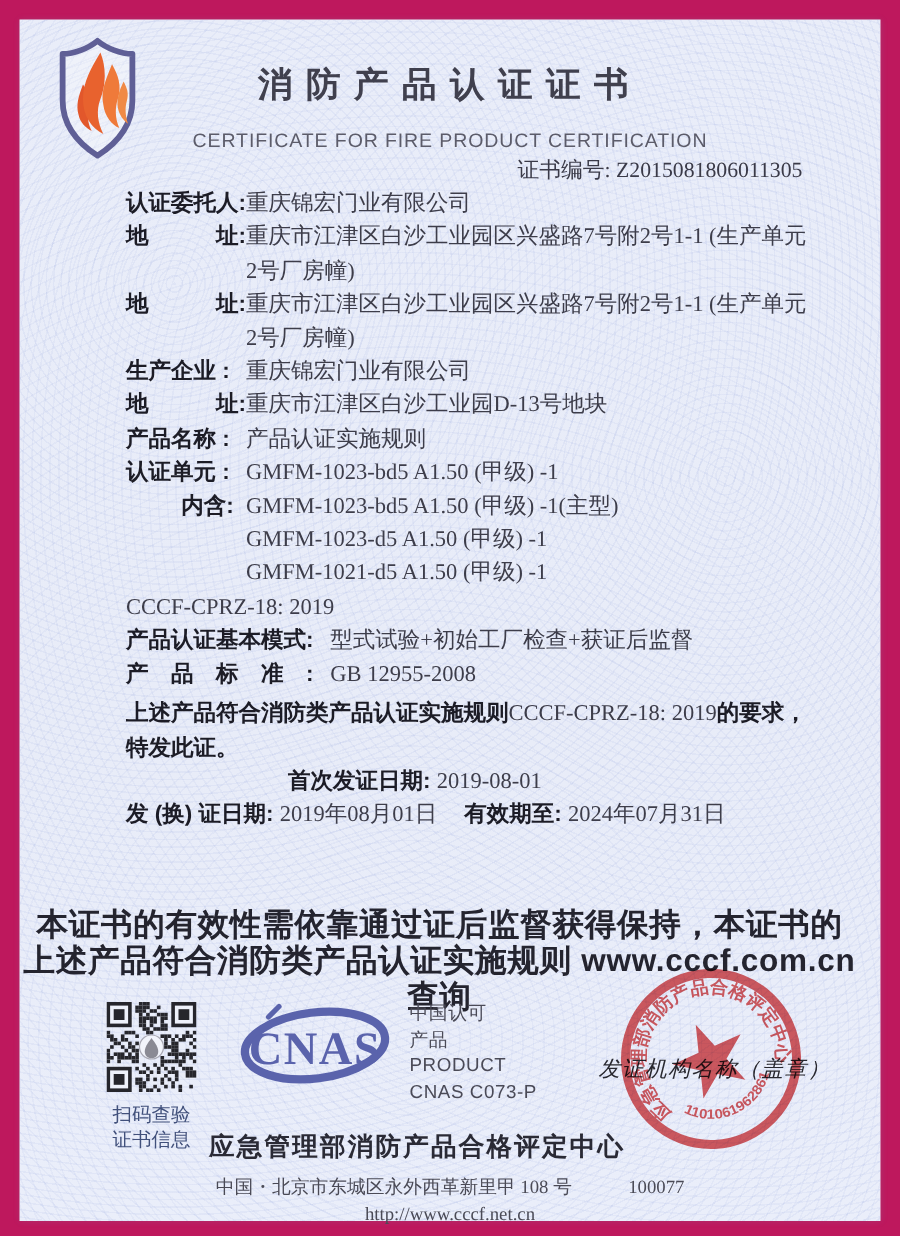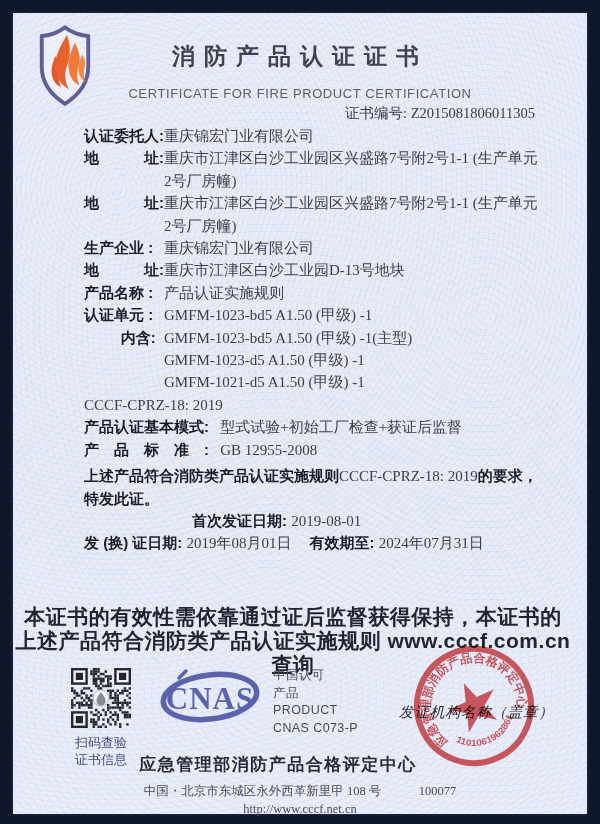--- a/index.html
+++ b/index.html
@@ -1,18 +1,18 @@
 <!DOCTYPE html>
 <html><head>
 <meta charset="utf-8">
 <style>
   * { margin:0; padding:0; box-sizing:border-box; }
   html,body { width:600px; height:824px; }
   body { background:#fbfbf9; font-family:"Liberation Sans","DejaVu Sans",sans-serif; }
-  .page { position:relative; width:600px; height:824px; overflow:hidden; background:#0f172a; }
+  .page { position:relative; width:600px; height:824px; overflow:hidden; background:#be185d; }
 
   .cert {
     position:absolute; left:13px; top:13px; width:574px; height:801px;
     background:
       repeating-radial-gradient(circle at 18% 22%, rgba(122,142,212,.085) 0 1px, transparent 1px 5px),
       repeating-radial-gradient(circle at 82% 38%, rgba(122,142,212,.075) 0 1px, transparent 1px 6px),
       repeating-radial-gradient(circle at 45% 85%, rgba(122,142,212,.07) 0 1px, transparent 1px 7px),
       linear-gradient(180deg,#e9edf9 0%,#e8ecf8 60%,#eaeefa 100%);
     box-shadow: 0 0 4px rgba(120,130,170,.25);
   }

